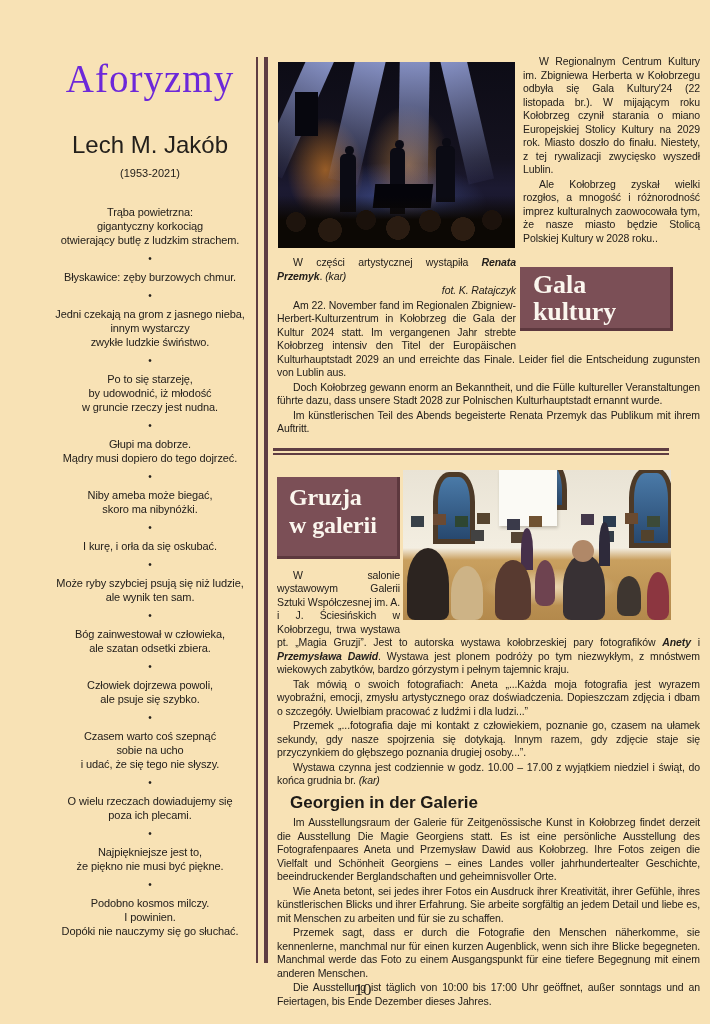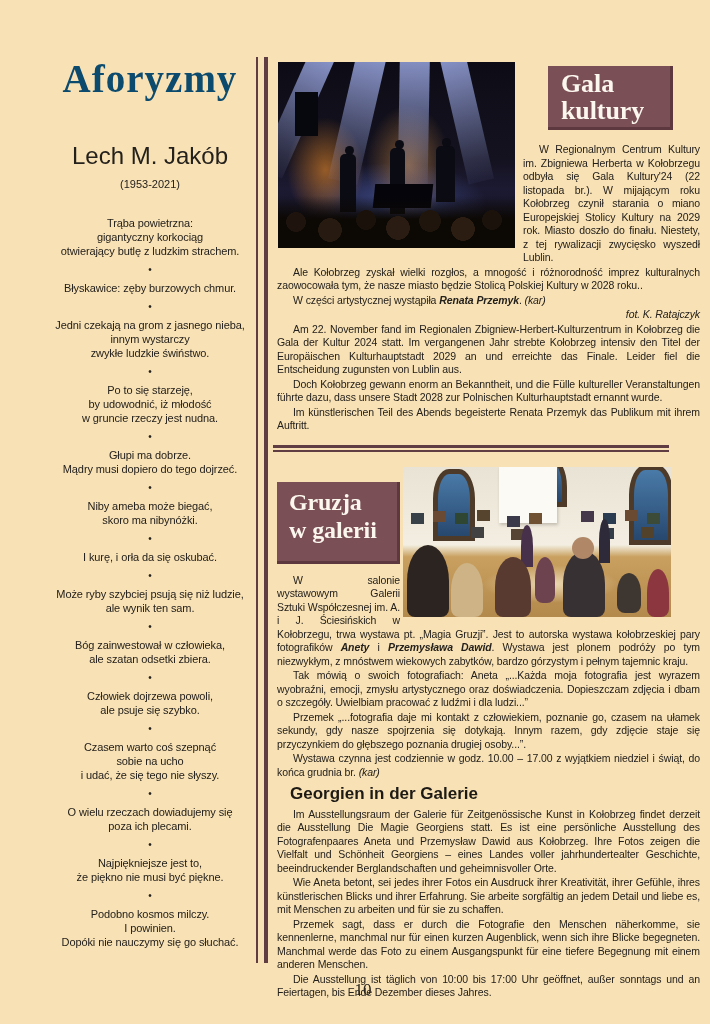--- a/index.html
+++ b/index.html
@@ -1,42 +1,42 @@
 <!DOCTYPE html>
 <html lang="pl"><head>
 <meta charset="utf-8">
 <style>
   html,body{margin:0;padding:0;width:710px;height:1024px;overflow:hidden;}
   body{position:relative;background:#f8e2b5;font-family:"Liberation Sans",sans-serif;color:#24201c;}
 
   
   .sidebar{position:absolute;left:44px;top:56px;width:212px;text-align:center;}
-  .sb-title{font-family:"Liberation Serif",serif;font-size:39px;font-weight:bold;letter-spacing:1px;margin:0 0 41px;color:#0c4a6e;}
+  .sb-title{font-family:"Liberation Serif",serif;font-size:39px;font-weight:normal;letter-spacing:1px;margin:0 0 30px;color:#6d28d9;}
   .sb-author{font-size:24px;margin:0 0 3px;font-weight:normal;}
   .sb-years{font-size:11px;margin:8px 0 26px;}
   .aph{font-size:11px;line-height:14px;white-space:pre-line;letter-spacing:-0.1px;}
   .aph-dot{font-size:10px;line-height:11px;margin:6px 0;}
 
   
   .vrule1{position:absolute;left:256px;top:57px;width:2px;height:906px;background:#5f3d42;}
   .vrule2{position:absolute;left:264px;top:57px;width:4px;height:906px;background:#5f3d42;}
 
   
   .main{position:absolute;left:277px;top:55px;width:423px;text-align:justify;font-size:10.5px;line-height:13.5px;letter-spacing:-0.1px;}
   .main p{margin:0 0 1px;text-indent:16px;}
   .credit{text-align:right;font-style:italic;text-indent:0;margin:2px 1px 8px 0;}
   .sig{font-style:italic;}
   h3.head{font-size:17px;letter-spacing:0;text-align:left;margin:8px 0 7px;padding-left:13px;font-weight:bold;color:#1d1a16;}
   .sep{clear:both;width:396px;margin:12px 0 14px -4px;border-top:3px solid #5f3d42;border-bottom:2px solid #5f3d42;height:2px;}
   .pageno{position:absolute;left:0;top:980px;width:710px;text-align:center;font-family:"Liberation Serif",serif;font-size:17px;color:#2a241e;padding-left:8px;}
 
   
   .box{background:#7b4f56;border-right:3px solid #5d383e;border-bottom:3px solid #5d383e;box-sizing:border-box;color:#fbf6ee;font-family:"Liberation Serif",serif;font-weight:bold;white-space:pre-line;}
-  .box-gala{float:right;width:125px;height:64px;margin:11px 27px 13px 4px;font-size:26px;line-height:27px;padding:4px 0 0 13px;}
-  .box-gruzja{float:left;width:123px;height:82px;margin:16px 0 10px;font-size:24px;line-height:28px;padding:6px 0 0 12px;}
+  .box-gala{float:right;width:153px;height:64px;margin:11px 27px 13px 4px;font-size:26px;line-height:27px;padding:4px 0 0 13px;}
+  .box-gruzja{float:left;width:123px;height:82px;margin:8px 0 10px;font-size:24px;line-height:28px;padding:6px 0 0 12px;}
 
   
   .photo-concert{float:left;width:237px;height:186px;margin:7px 8px 8px 1px;position:relative;overflow:hidden;
     background:
       radial-gradient(ellipse 55px 75px at 20% 58%, rgba(255,150,40,.55), transparent 70%),
       radial-gradient(ellipse 60px 85px at 55% 55%, rgba(255,170,70,.45), transparent 70%),
       radial-gradient(ellipse 120px 55px at 50% 76%, rgba(95,125,225,.5), transparent 75%),
       linear-gradient(to bottom,#0d0c16 0%,#14121f 52%,#1c1a32 68%,#121020 100%);}
   .beam{position:absolute;top:-12px;height:135px;background:linear-gradient(to bottom,rgba(175,190,255,.8),rgba(150,160,255,.05));transform-origin:top center;}
   .b1{left:34px;width:26px;transform:rotate(24deg);}

